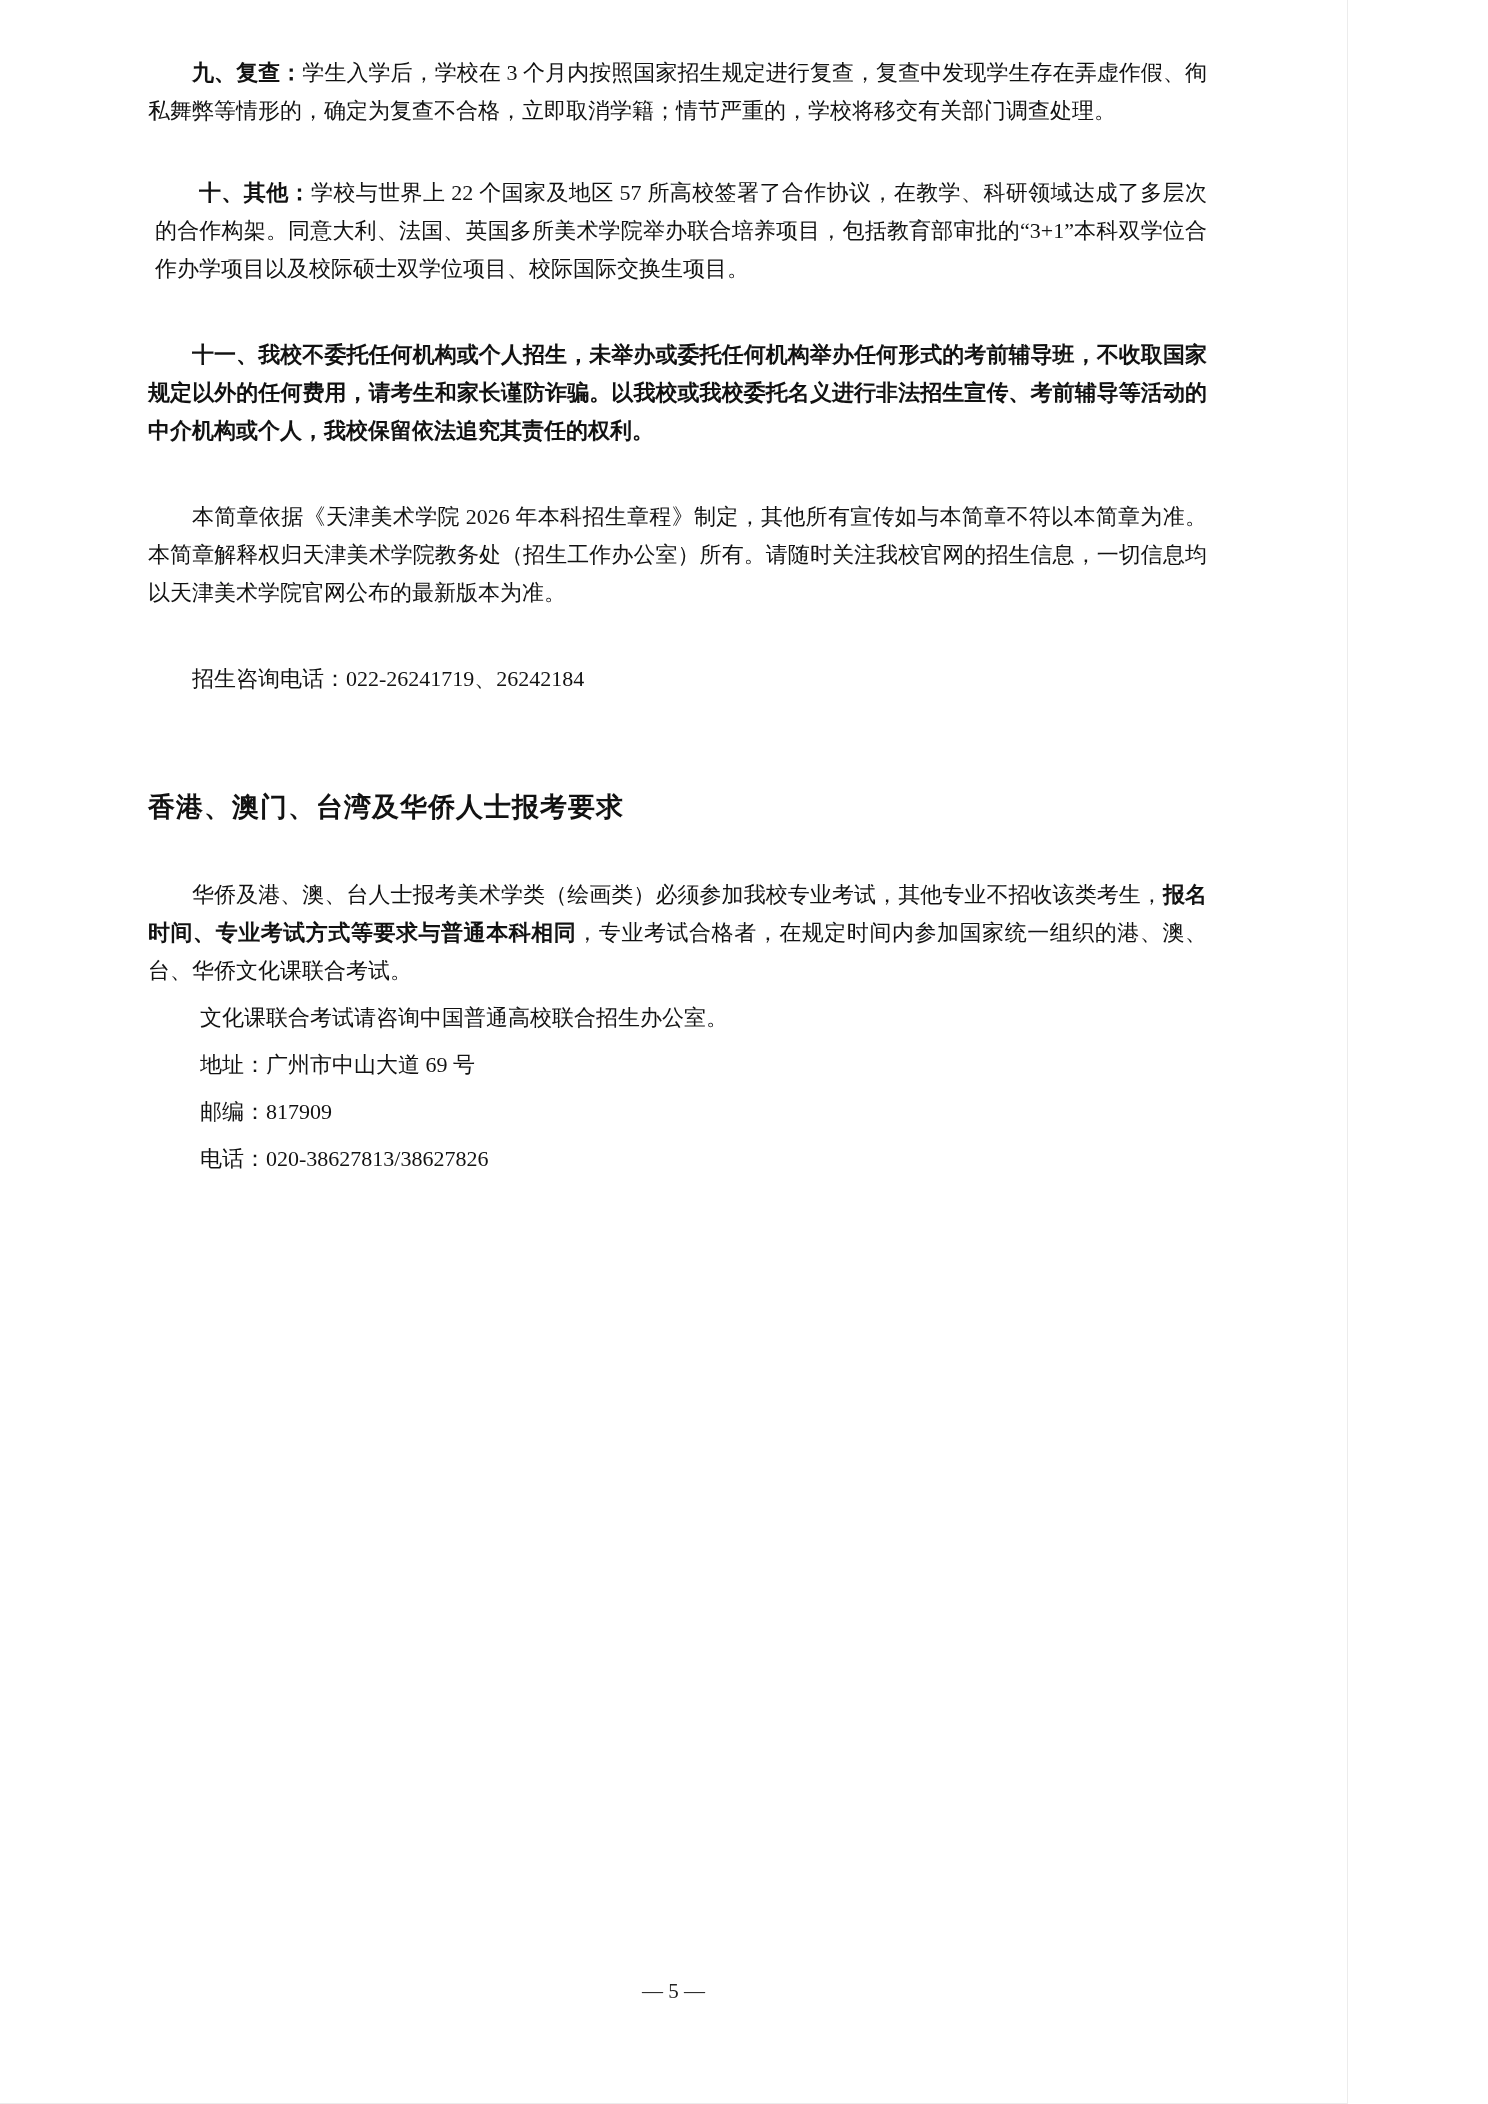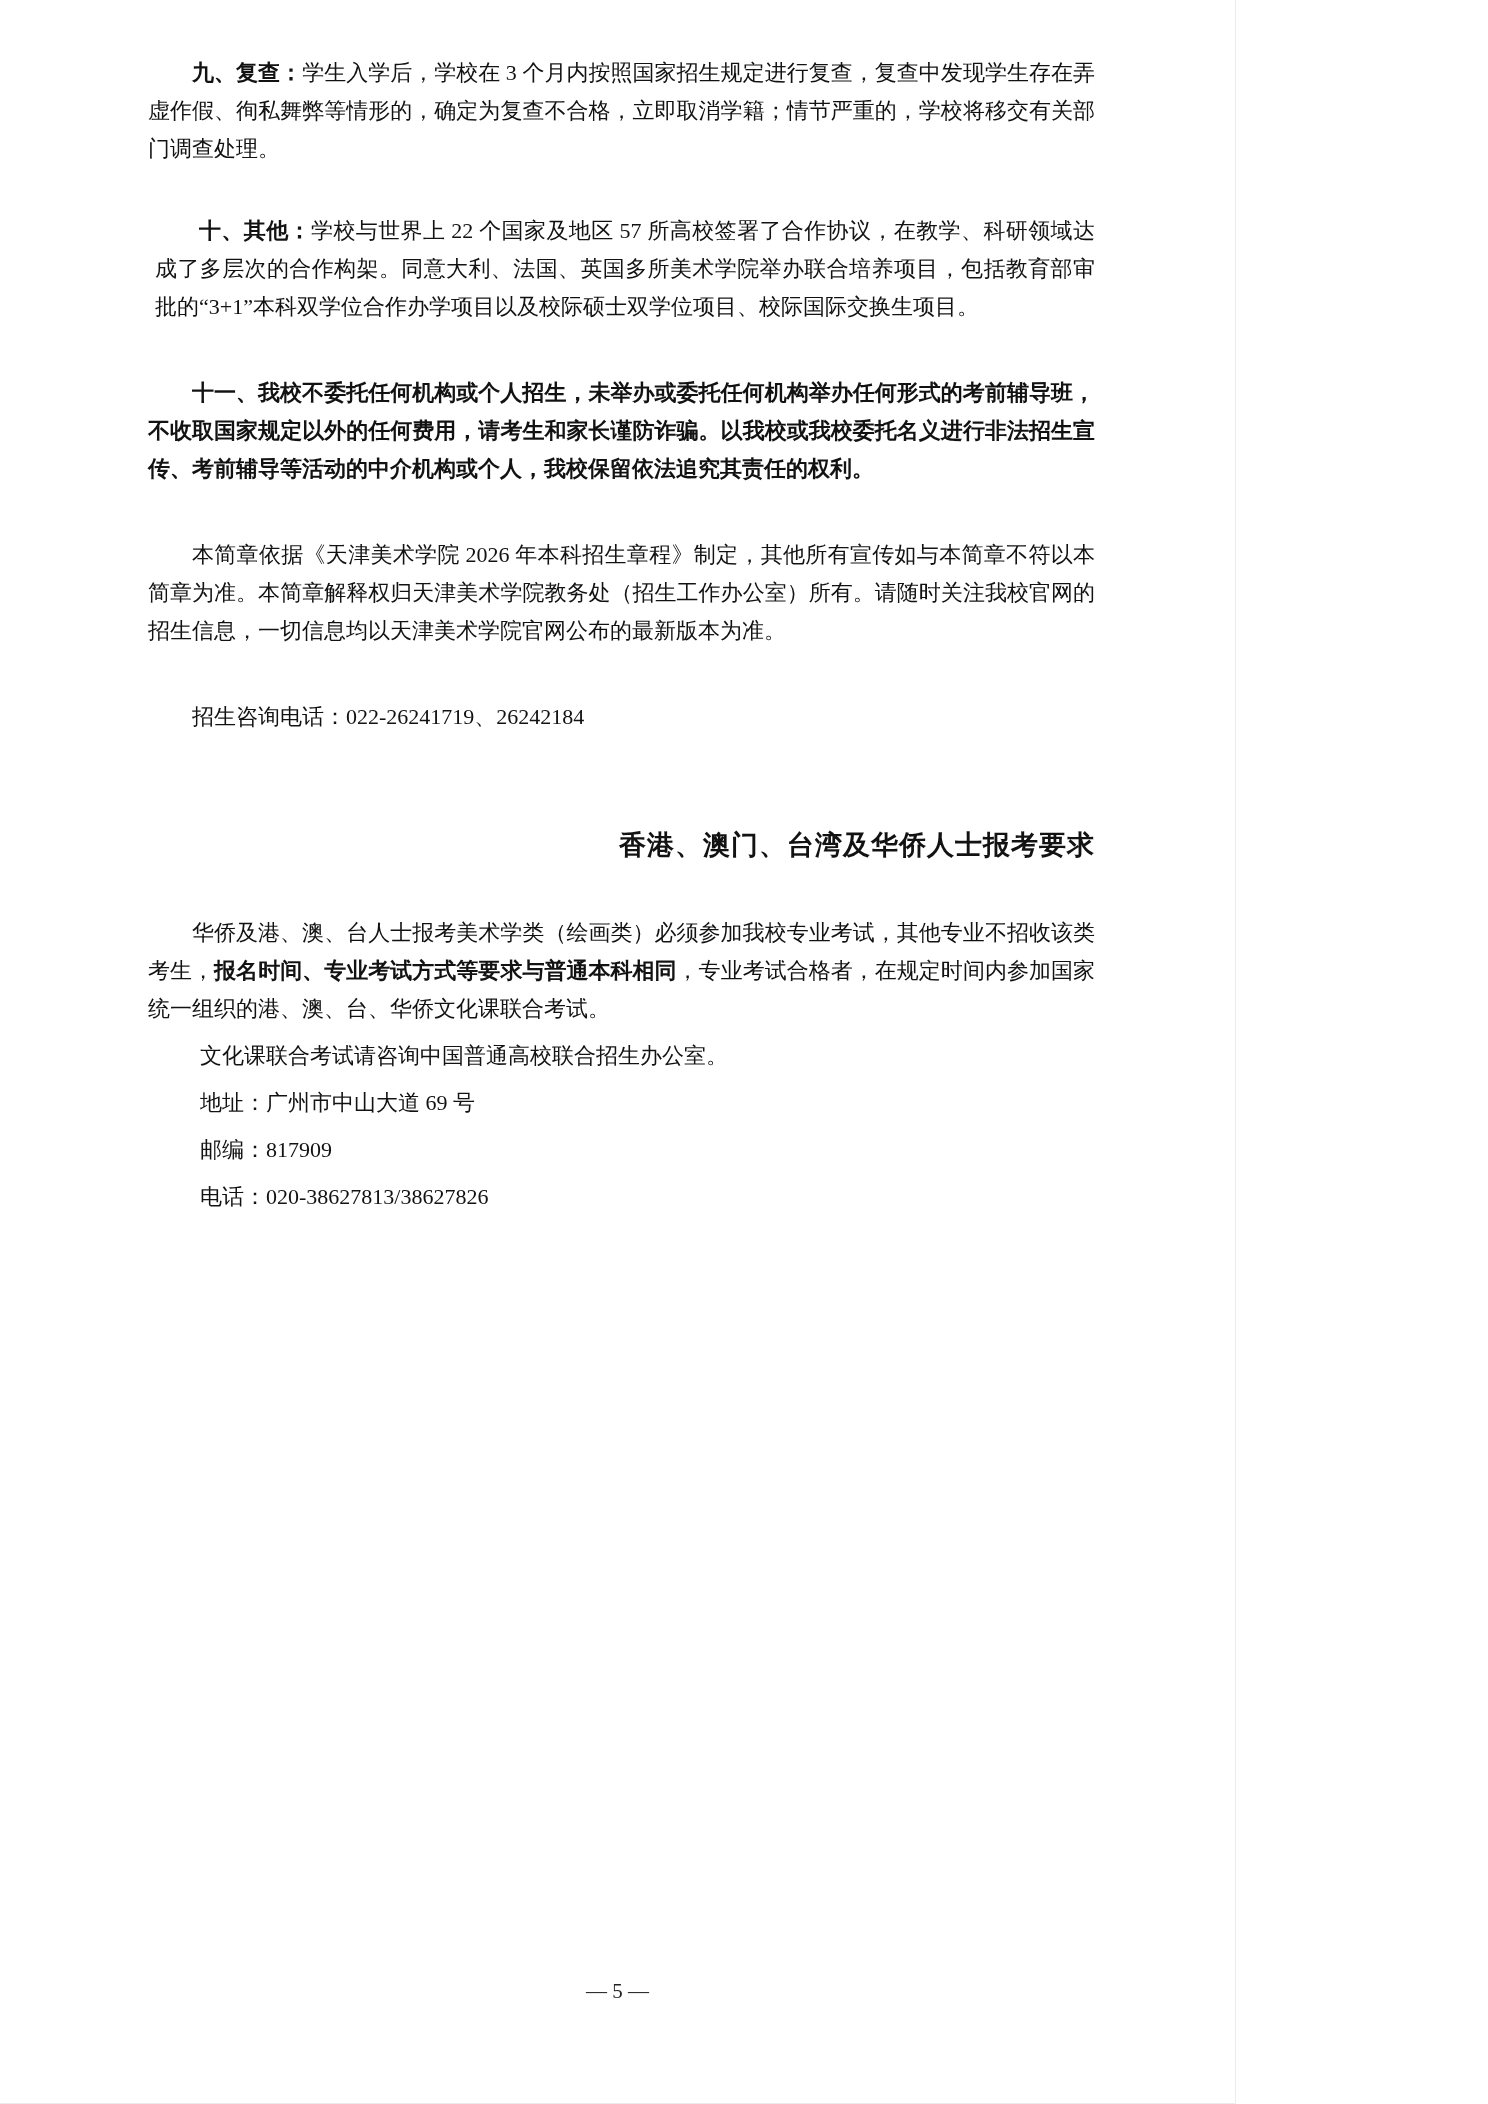--- a/index.html
+++ b/index.html
@@ -2,21 +2,21 @@
 <html lang="zh"><head>
 <meta charset="utf-8">
 <style>
   html, body {
     margin: 0;
     padding: 0;
     background: #ffffff;
   }
   .page {
     position: relative;
-    width: 1236px;
+    width: 1348px;
     height: 2104px;
     background: #ffffff;
     box-sizing: border-box;
     padding: 54px 140px 0 148px;
     font-family: "Liberation Serif", "DejaVu Serif", serif;
     font-size: 22px;
     line-height: 38px;
     color: #121212;
     overflow: hidden;
     border-right: 1px solid #ececec;
@@ -25,21 +25,21 @@
   .para {
     margin: 0;
     text-align: justify;
     text-indent: 2em;
   }
   .gap-sm { margin-top: 44px; margin-left: 7px; }
   .gap-md { margin-top: 48px; }
   .bold { font-weight: bold; }
   .heading {
     margin: 92px 0 0 0;
-    text-align: right;
+    text-align: left;
     font-size: 27px;
     font-weight: bold;
     line-height: 34px;
     letter-spacing: 1px;
   }
   .hmt-para { margin-top: 52px; }
   .contact-line {
     margin: 8px;
     text-indent: 2em;
     line-height: 39px;

